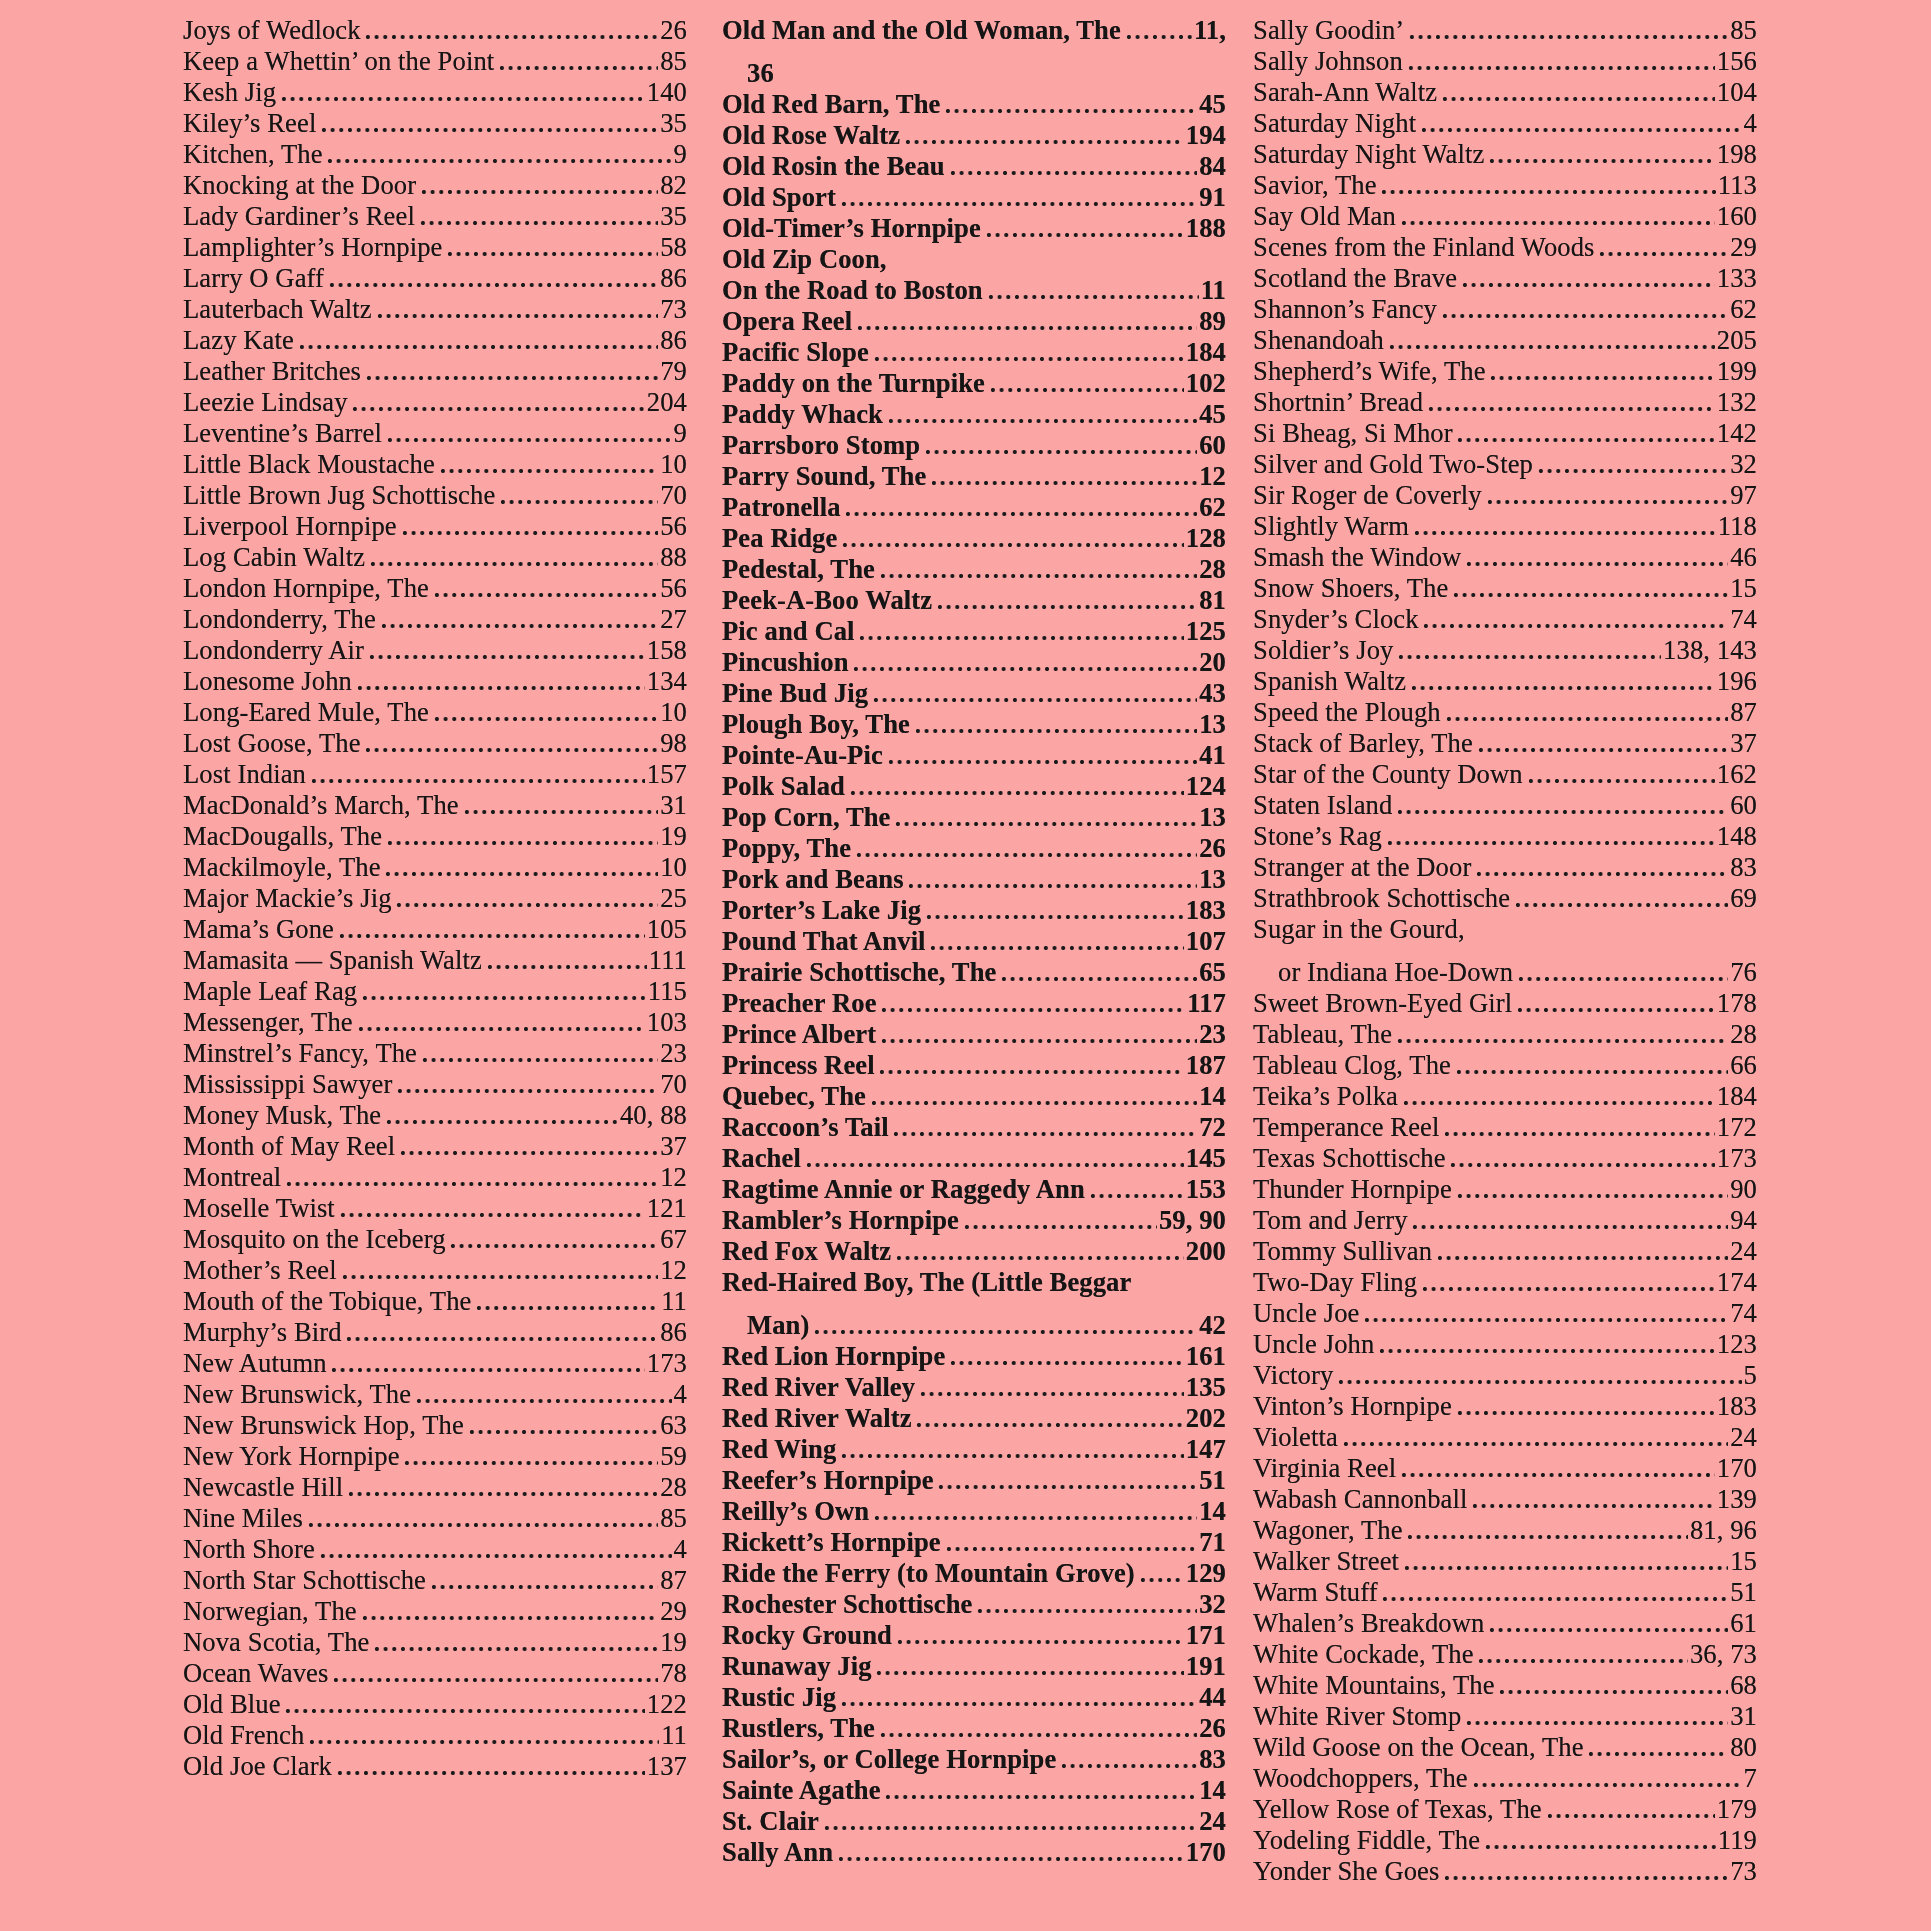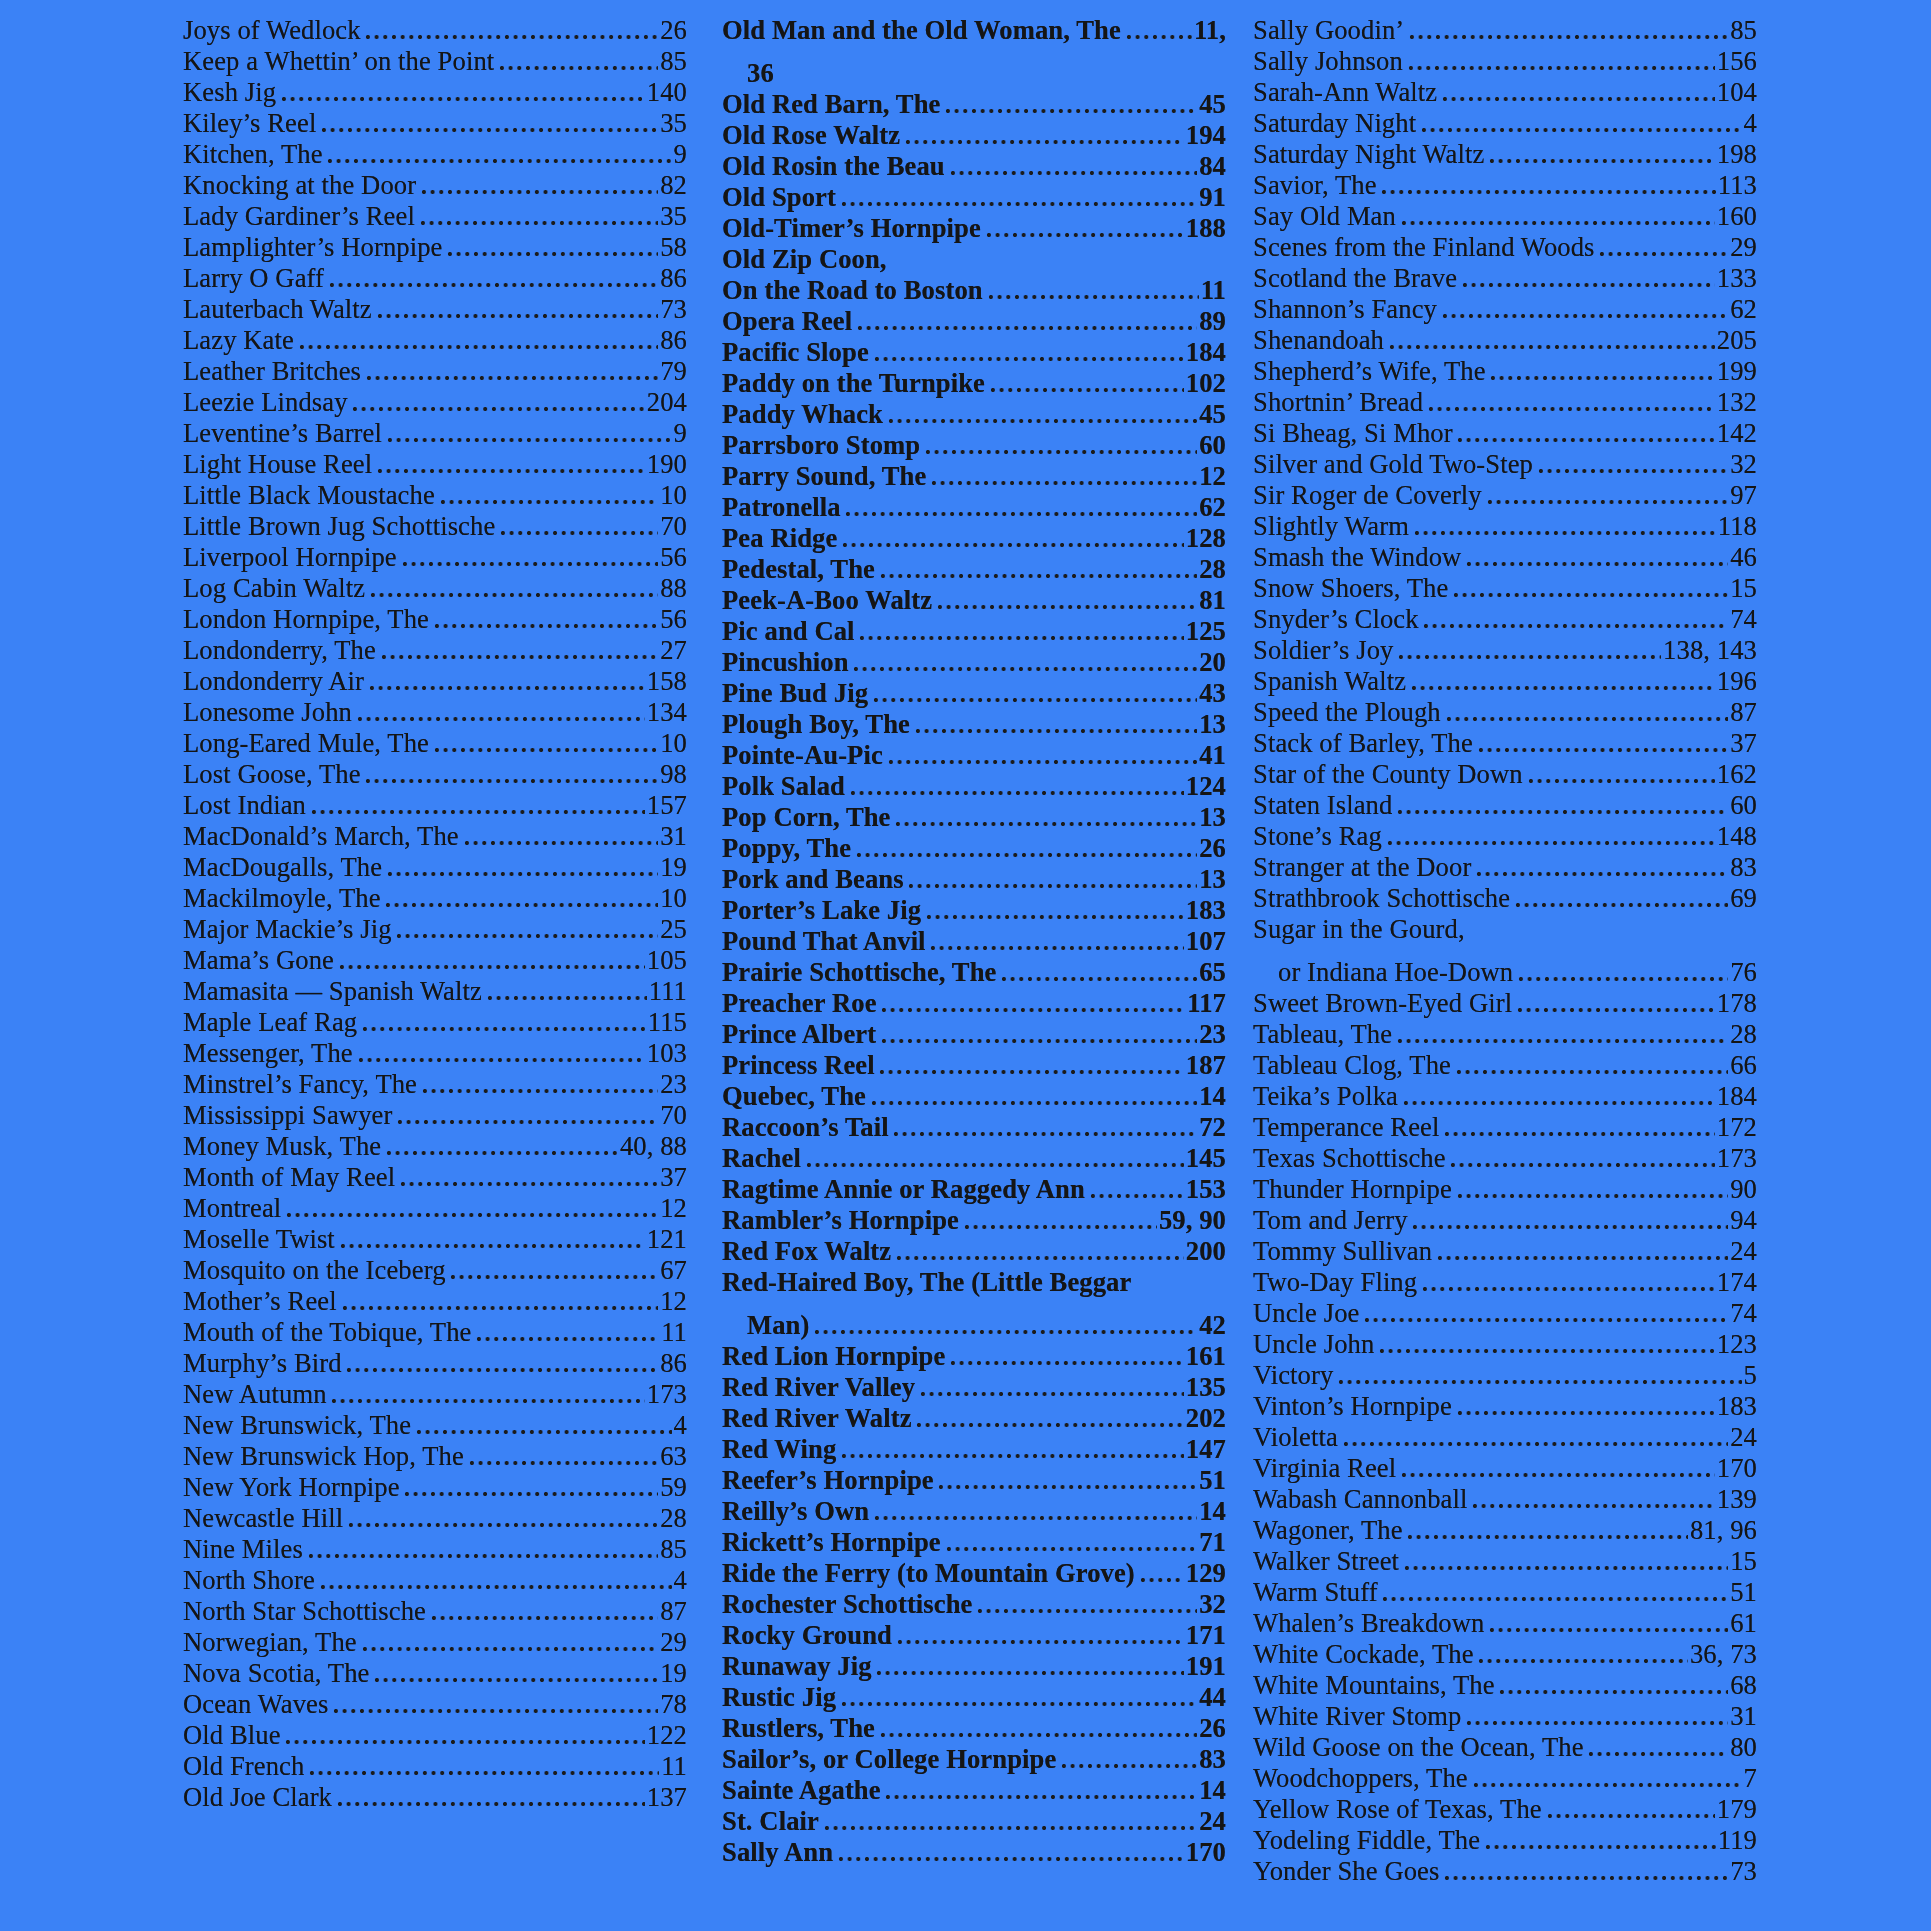--- a/index.html
+++ b/index.html
@@ -6,21 +6,21 @@
     margin: 0;
     padding: 0;
     width: 1931px;
     height: 1931px;
     overflow: hidden;
     background: #fdfdfb;
   }
   .sheet {
     position: absolute;
     inset: 0;
-    background: #3b82f6;
+    background: #fca5a5;
     font-family: "Liberation Serif", "DejaVu Serif", serif;
     color: #151515;
   }
   .index-col {
     position: absolute;
     top: 15.4px;
     width: 504px;
     font-size: 26.6px;
     letter-spacing: 0.1px;
     text-shadow: 0 0 0.5px rgba(10,10,10,0.55);
@@ -62,21 +62,20 @@
       <div class="row"><span class="title">Kitchen, The</span><span class="leader"></span><span class="page-num">9</span></div>
       <div class="row"><span class="title">Knocking at the Door</span><span class="leader"></span><span class="page-num">82</span></div>
       <div class="row"><span class="title">Lady Gardiner’s Reel</span><span class="leader"></span><span class="page-num">35</span></div>
       <div class="row"><span class="title">Lamplighter’s Hornpipe</span><span class="leader"></span><span class="page-num">58</span></div>
       <div class="row"><span class="title">Larry O Gaff</span><span class="leader"></span><span class="page-num">86</span></div>
       <div class="row"><span class="title">Lauterbach Waltz</span><span class="leader"></span><span class="page-num">73</span></div>
       <div class="row"><span class="title">Lazy Kate</span><span class="leader"></span><span class="page-num">86</span></div>
       <div class="row"><span class="title">Leather Britches</span><span class="leader"></span><span class="page-num">79</span></div>
       <div class="row"><span class="title">Leezie Lindsay</span><span class="leader"></span><span class="page-num">204</span></div>
       <div class="row"><span class="title">Leventine’s Barrel</span><span class="leader"></span><span class="page-num">9</span></div>
-      <div class="row"><span class="title">Light House Reel</span><span class="leader"></span><span class="page-num">190</span></div>
       <div class="row"><span class="title">Little Black Moustache</span><span class="leader"></span><span class="page-num">10</span></div>
       <div class="row"><span class="title">Little Brown Jug Schottische</span><span class="leader"></span><span class="page-num">70</span></div>
       <div class="row"><span class="title">Liverpool Hornpipe</span><span class="leader"></span><span class="page-num">56</span></div>
       <div class="row"><span class="title">Log Cabin Waltz</span><span class="leader"></span><span class="page-num">88</span></div>
       <div class="row"><span class="title">London Hornpipe, The</span><span class="leader"></span><span class="page-num">56</span></div>
       <div class="row"><span class="title">Londonderry, The</span><span class="leader"></span><span class="page-num">27</span></div>
       <div class="row"><span class="title">Londonderry Air</span><span class="leader"></span><span class="page-num">158</span></div>
       <div class="row"><span class="title">Lonesome John</span><span class="leader"></span><span class="page-num">134</span></div>
       <div class="row"><span class="title">Long-Eared Mule, The</span><span class="leader"></span><span class="page-num">10</span></div>
       <div class="row"><span class="title">Lost Goose, The</span><span class="leader"></span><span class="page-num">98</span></div>

